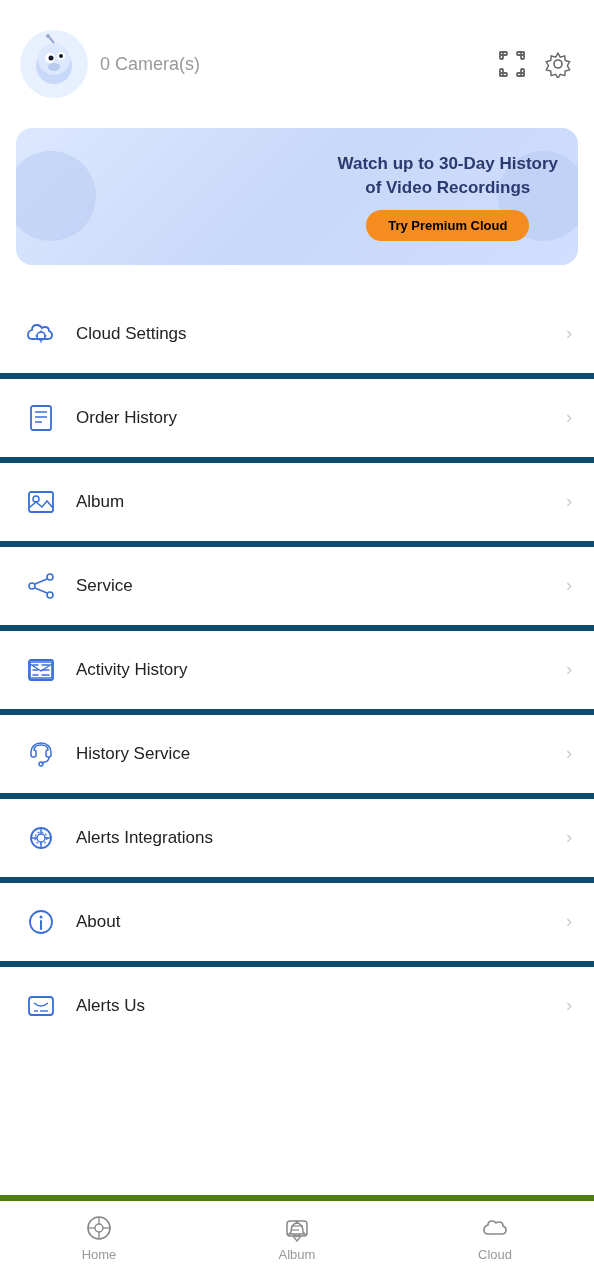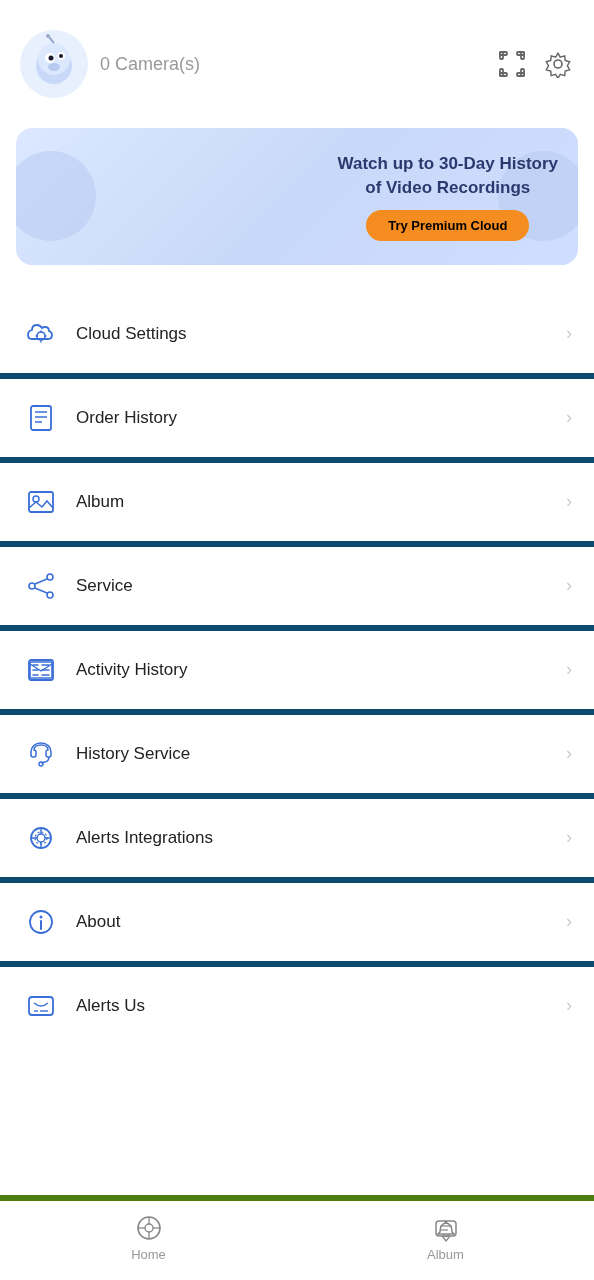--- a/index.html
+++ b/index.html
@@ -402,15 +402,23 @@
 
         <rect x="4" y="7" width="20" height="15" rx="3" stroke="#888" stroke-width="1.5" fill="none"></rect>
         <path d="M10 22 L14 27 L18 22" stroke="#888" stroke-width="1.3" fill="none"></path>
         <line x1="8" y1="12" x2="20" y2="12" stroke="#888" stroke-width="1.2"></line>
         <line x1="8" y1="16" x2="16" y2="16" stroke="#888" stroke-width="1.2"></line>
       </svg>
     </div>
     <span class="nav-label">Album</span>
   </div>
 
+  <div class="nav-item">
+    <div class="nav-icon">
+      <svg width="28" height="28" viewBox="0 0 28 28" fill="none">
+        <path d="M7 20 Q3 20 3 16 Q3 12 7 11 Q7 7 11 7 Q14 7 15 9 Q16 8 18 8 Q22 8 22 12 Q25 13 25 16 Q25 20 21 20 Z" stroke="#888" stroke-width="1.6" fill="none"></path>
+      </svg>
+    </div>
+    <span class="nav-label">Cloud</span>
+  </div>
 
 
 </div>
 
 </body></html>

